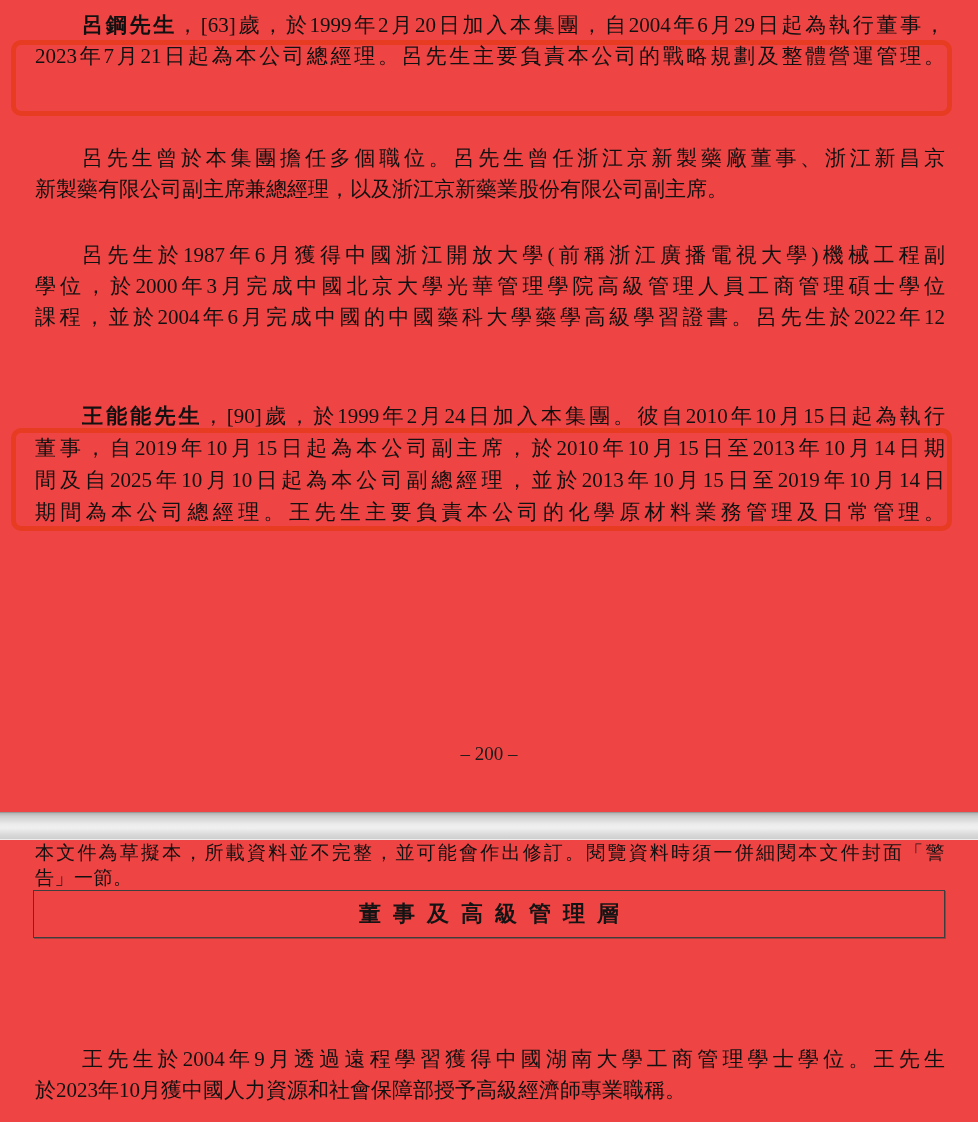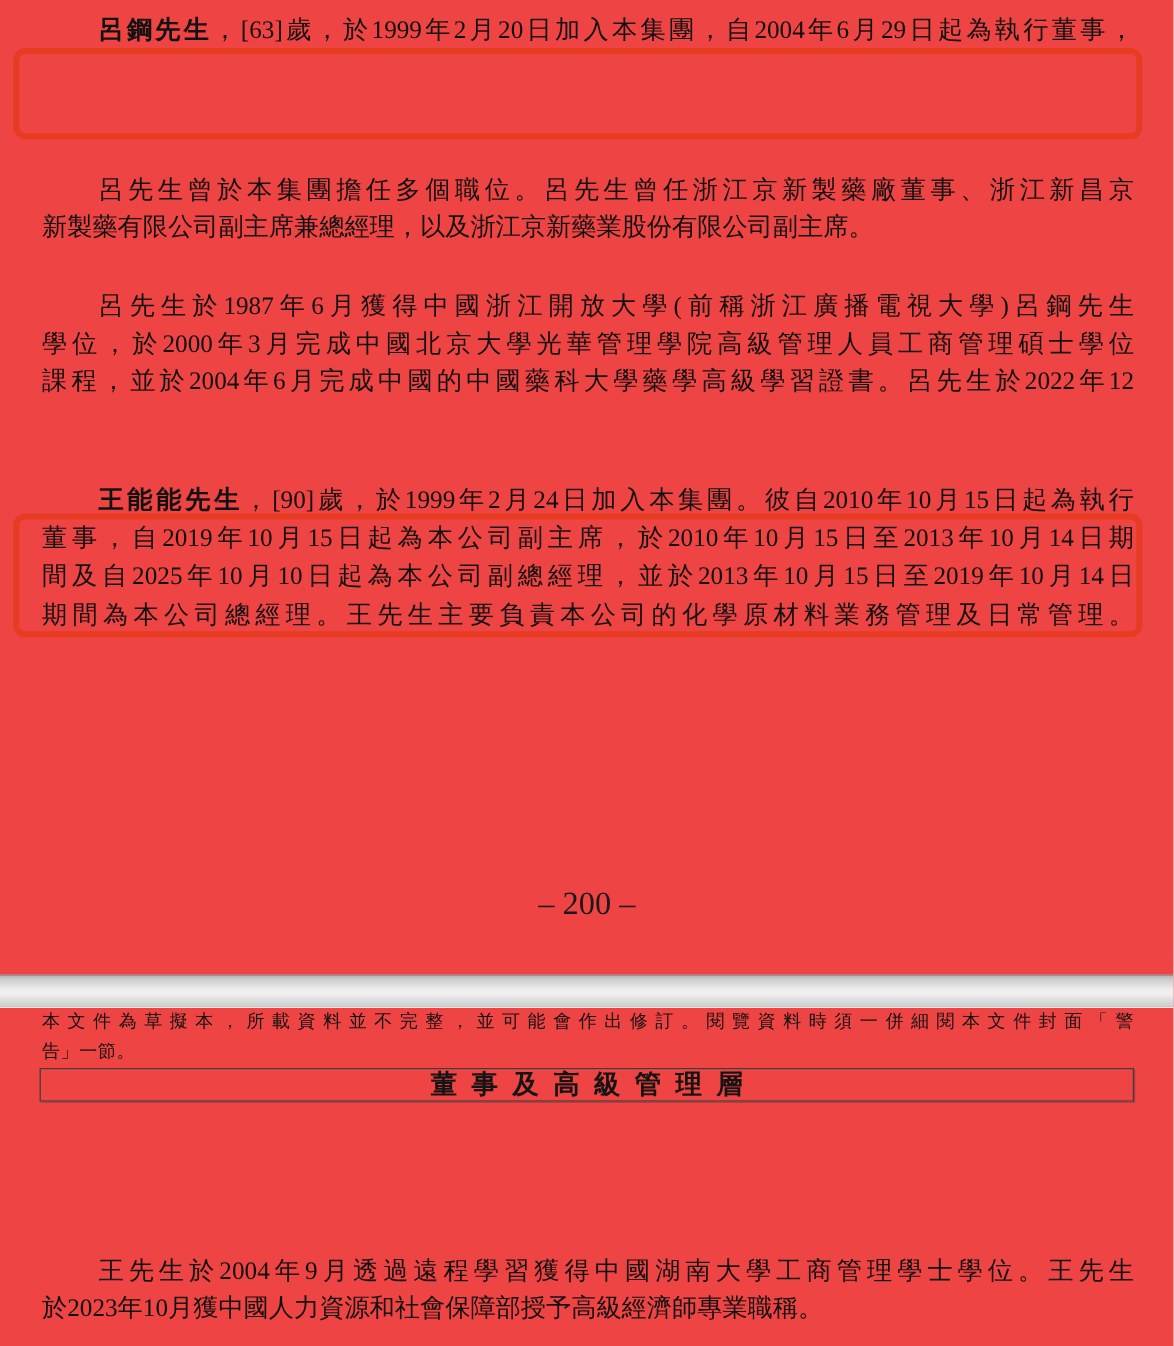--- a/index.html
+++ b/index.html
@@ -46,51 +46,51 @@
     pointer-events: none;
   }
   #hl1 { top: 40px;  height: 76px; }
   #hl2 { top: 428px; height: 103px; }
   #page-number {
     position: absolute;
     top: 738px;
     left: 0;
     width: 978px;
     text-align: center;
-    font-size: 27px;
+    font-size: 19px;
     line-height: 31px;
     color: #1a1a1a;
   }
   #page-divider {
     position: absolute;
     top: 812px;
     left: 0;
     width: 978px;
     height: 26px;
     border-top: 1px solid #9a9a9a;
     border-bottom: 1px solid #ededed;
     background: linear-gradient(to bottom,
       #b3b3b3 0%, #cccccc 12%, #ebebeb 42%,
       #f0f0f0 58%, #dadada 82%, #cfcfcf 100%);
   }
   #warning {
     position: absolute;
     top: 840px;
     left: 35px;
     width: 910px;
-    font-size: 15px;
+    font-size: 19px;
     line-height: 25px;
   }
   #warning .line { letter-spacing: 0.5px; }
   #section-title-box {
     position: absolute;
     top: 890px;
     left: 33px;
     width: 912px;
-    height: 28px;
+    height: 48px;
     box-sizing: border-box;
     border: 1px solid #3e3e3e;
     box-shadow: 1px 1px 0 rgba(60,60,60,0.45);
     display: flex;
     align-items: center;
     justify-content: center;
   }
   #section-title-box .title-text {
     font-family: "Liberation Sans", "DejaVu Sans", sans-serif;
     font-weight: 700;
@@ -101,31 +101,32 @@
     white-space: nowrap;
   }
 </style>
 </head>
 <body>
 
 <div id="canvas">
 
   <div class="para" style="top:10px">
     <div class="line indent"><span class="b">呂鋼先生</span><span>，[63]歲，於1999年2月20日加入本集團，自2004年6月29日起為執行董事，</span></div>
+    <div class="line">2023年7月21日起為本公司總經理。呂先生主要負責本公司的戰略規劃及整體營運管理。</div>
   </div>
 
   <div id="hl1" class="highlight-box" style="border-color: rgb(231, 59, 34);"></div>
 
   <div class="para" style="top:143px">
     <div class="line indent">呂先生曾於本集團擔任多個職位。呂先生曾任浙江京新製藥廠董事、浙江新昌京</div>
     <div class="line loose">新製藥有限公司副主席兼總經理，以及浙江京新藥業股份有限公司副主席。</div>
   </div>
 
   <div class="para" style="top:240px">
-    <div class="line indent">呂先生於1987年6月獲得中國浙江開放大學(前稱浙江廣播電視大學)呂鋼先生</div>
+    <div class="line indent">呂先生於1987年6月獲得中國浙江開放大學(前稱浙江廣播電視大學)機械工程副</div>
     <div class="line">學位，於2000年3月完成中國北京大學光華管理學院高級管理人員工商管理碩士學位</div>
     <div class="line">課程，並於2004年6月完成中國的中國藥科大學藥學高級學習證書。呂先生於2022年12</div>
   </div>
 
   <div class="para lh32" style="top:400px">
     <div class="line indent"><span class="b">王能能先生</span><span>，[90]歲，於1999年2月24日加入本集團。彼自2010年10月15日起為執行</span></div>
     <div class="line">董事，自2019年10月15日起為本公司副主席，於2010年10月15日至2013年10月14日期</div>
     <div class="line">間及自2025年10月10日起為本公司副總經理，並於2013年10月15日至2019年10月14日</div>
     <div class="line">期間為本公司總經理。王先生主要負責本公司的化學原材料業務管理及日常管理。</div>
   </div>

